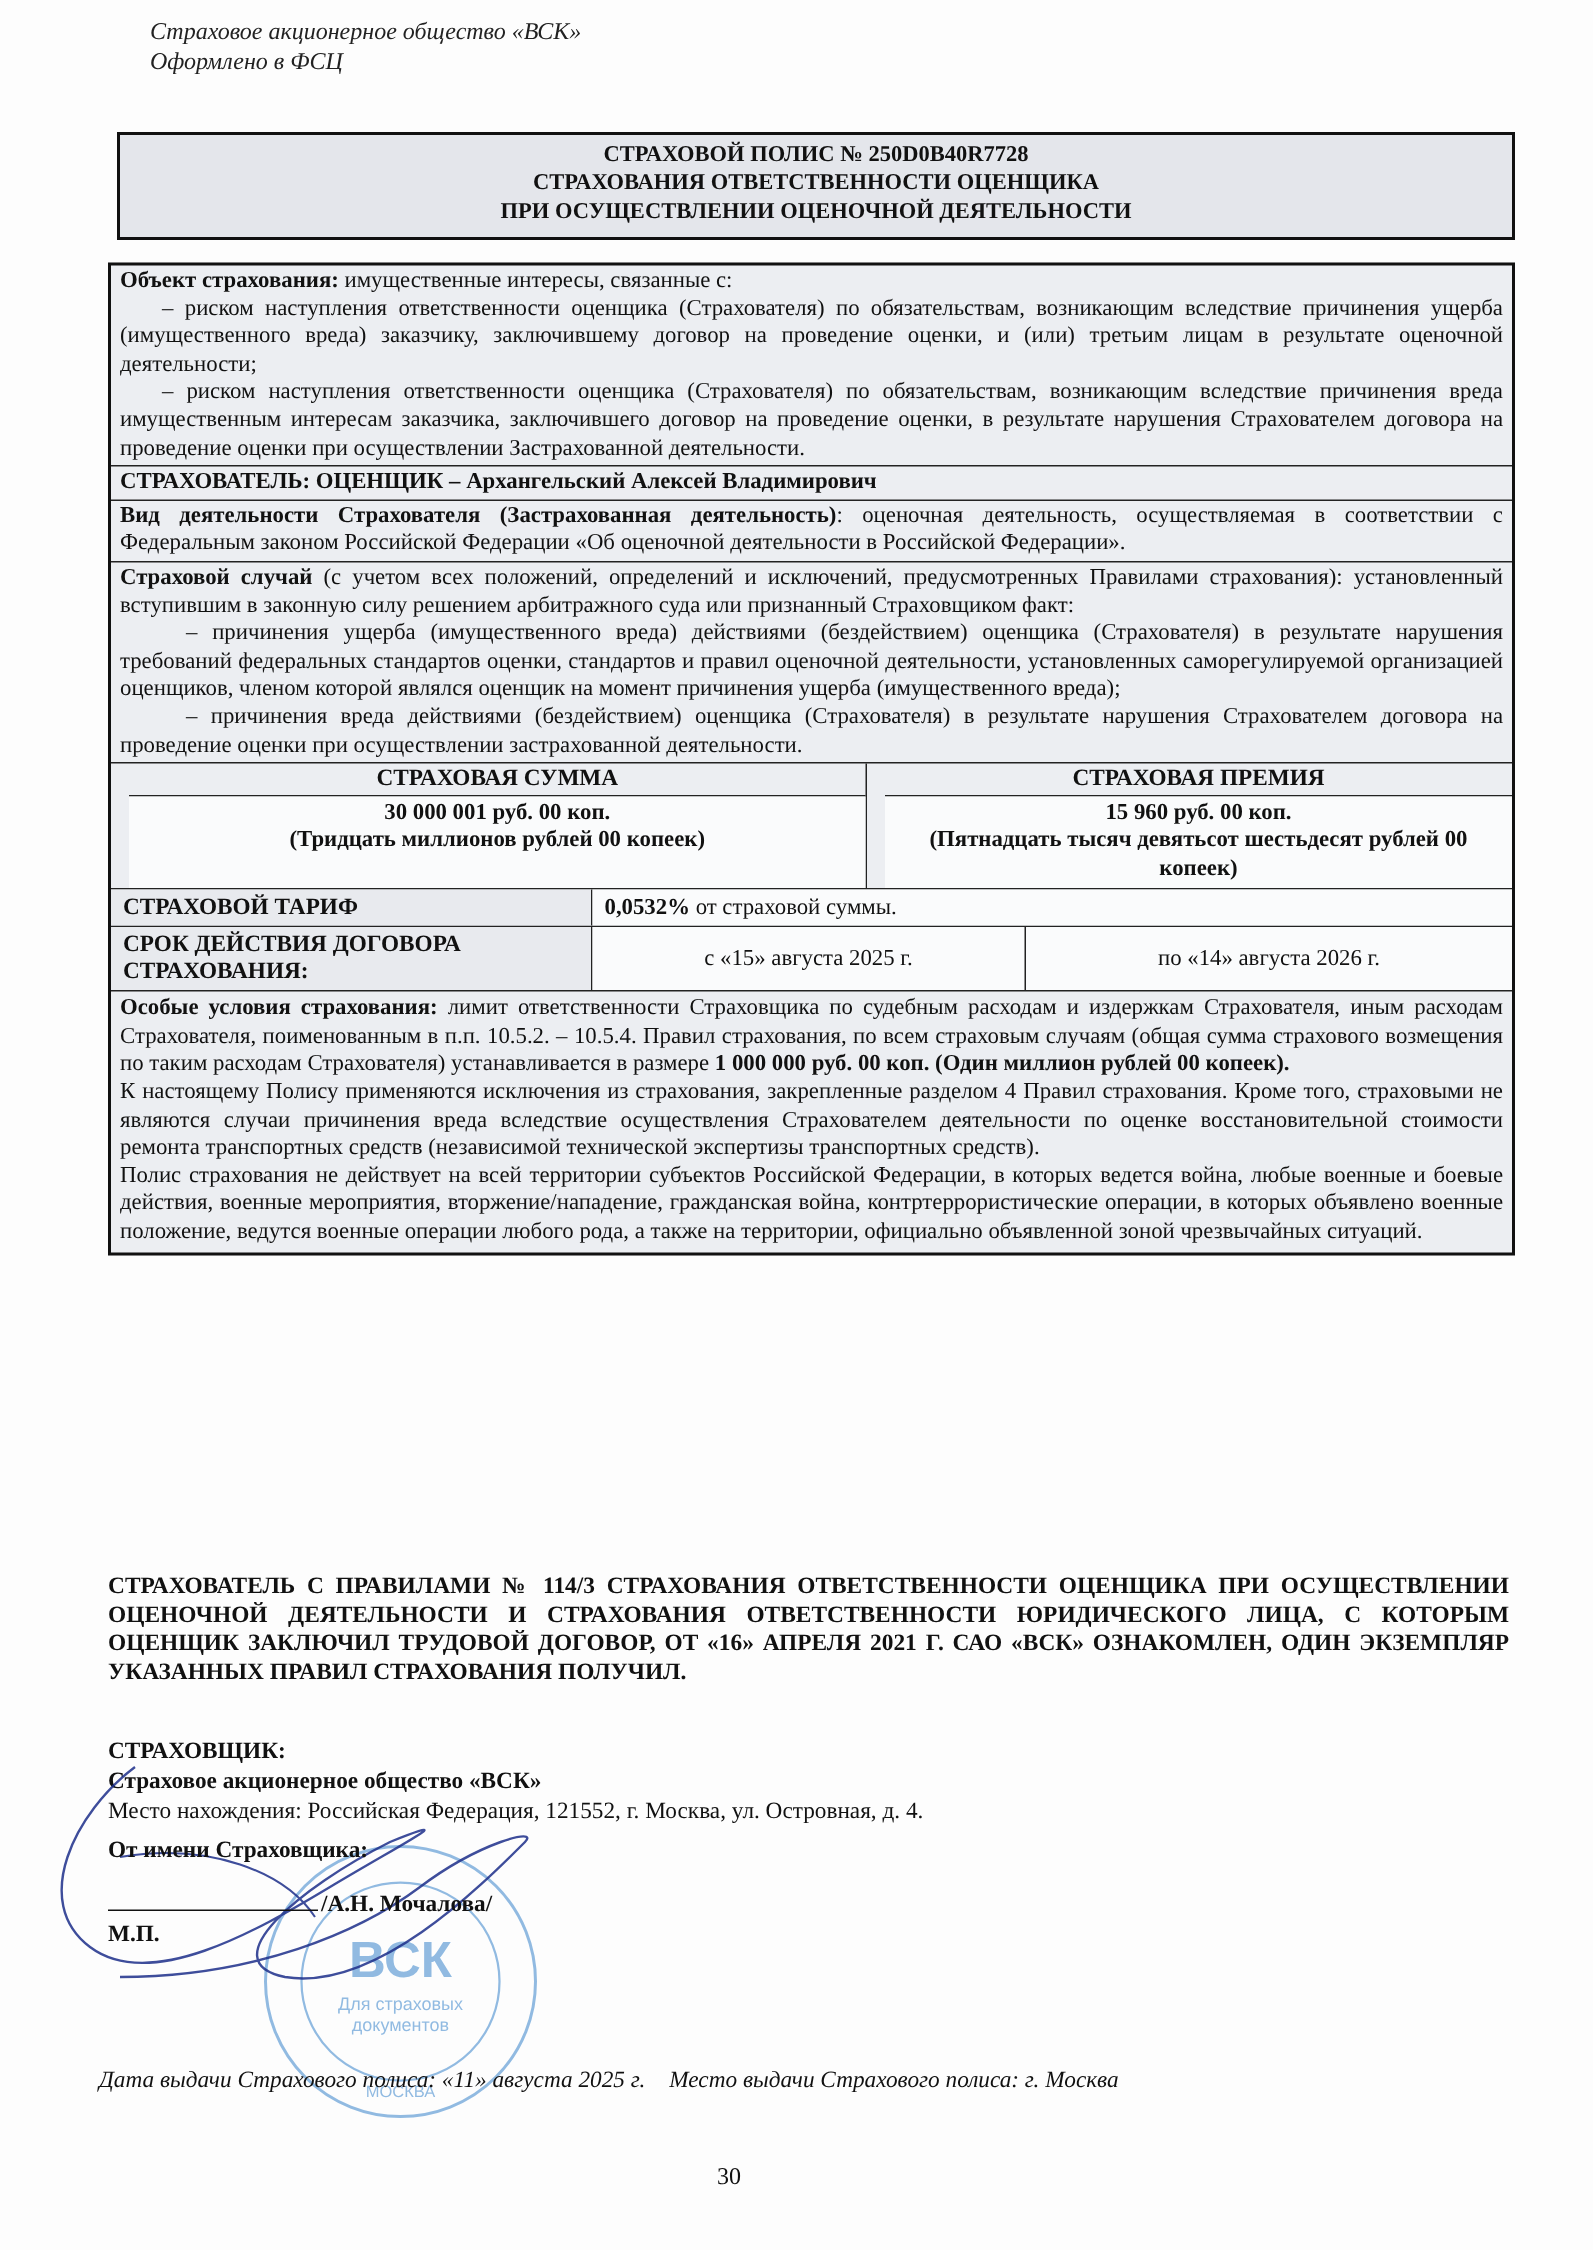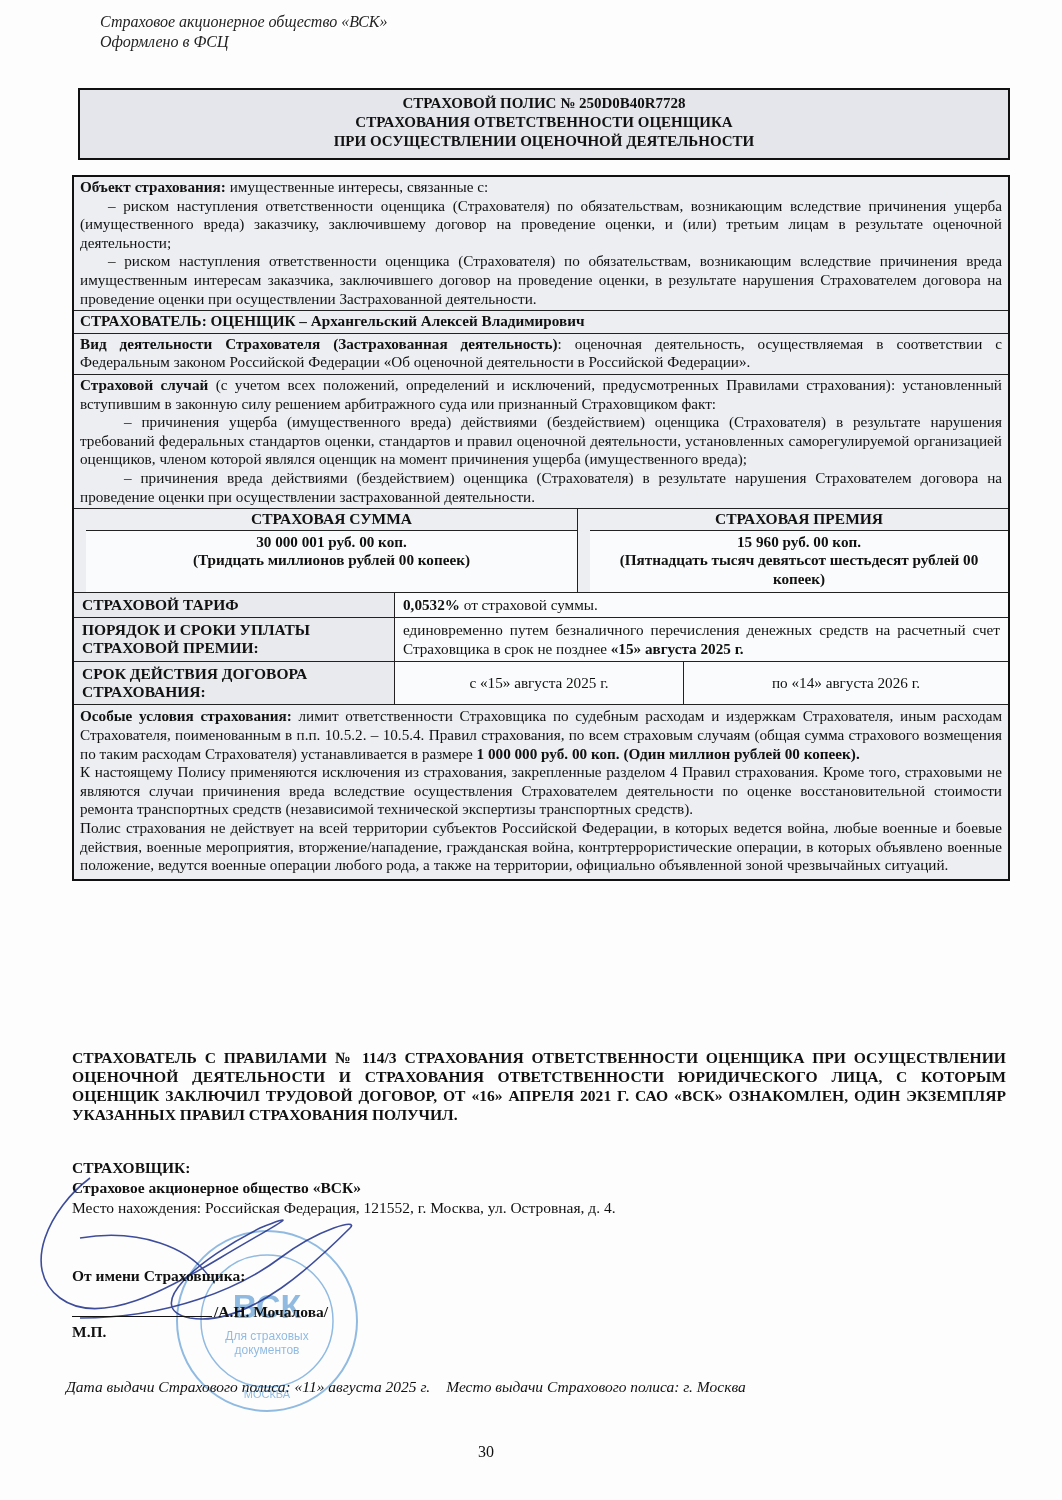--- a/index.html
+++ b/index.html
@@ -33,21 +33,21 @@
   .grid3 .cell { flex: 1; padding: 3px 8px; background: #fafbfc; text-align: justify; }
   .grid3 .split { flex: 1; display: flex; background: #fafbfc; }
   .grid3 .split div { flex: 1; display: flex; align-items: center; justify-content: center; font-weight: normal; }
   .grid3 .split div:first-child { border-right: 1px solid #222; flex: 0 0 288px; }
   .special { padding: 2px 6px 4px; text-align: justify; }
   .ack {
     position: absolute; left: 72px; top: 1048px; width: 934px; font-weight: bold;
     font-size: 15.6px; line-height: 19px; text-align: justify; text-align-last: left;
   }
   .insurer { position: absolute; left: 72px; top: 1158px; font-size: 15.5px; line-height: 20px; }
-  .sign { position: absolute; left: 72px; top: 1266px; font-size: 15.5px; line-height: 20px; font-weight: bold; }
+  .sign { position: absolute; left: 72px; top: 1224px; font-size: 15.5px; line-height: 20px; font-weight: bold; }
   .sign .line { display: inline-block; width: 140px; border-bottom: 1.5px solid #111; margin-right: 2px; vertical-align: baseline; }
   .issue { position: absolute; left: 66px; top: 1378px; font-style: italic; font-size: 15.5px; }
   .issue span + span { margin-left: 16px; }
   .page-num { position: absolute; left: 0; width: 972px; top: 1443px; text-align: center; font-size: 16px; }
   .stamp { position: absolute; left: 172px; top: 1226px; width: 190px; height: 190px; opacity: 0.6; }
   .signature { position: absolute; left: 20px; top: 1168px; width: 360px; height: 180px; opacity: 0.85; }
 </style>
 </head>
 <body>
 
@@ -98,24 +98,20 @@
         <div>(Пятнадцать тысяч девятьсот шестьдесят рублей 00 копеек)</div>
       </div>
     </div>
   </div>
 
   <div class="grid3">
     <div class="lbl">СТРАХОВОЙ ТАРИФ</div>
     <div class="cell"><span class="b">0,0532%</span><span> от страховой суммы.</span></div>
   </div>
 
-  <div class="grid3">
-    <div class="lbl">ПОРЯДОК И СРОКИ УПЛАТЫ СТРАХОВОЙ ПРЕМИИ:</div>
-    <div class="cell"><span>единовременно путем безналичного перечисления денежных средств на расчетный счет Страховщика в срок не позднее </span><span class="b">«15» августа 2025 г.</span></div>
-  </div>
 
   <div class="grid3">
     <div class="lbl">СРОК ДЕЙСТВИЯ ДОГОВОРА СТРАХОВАНИЯ:</div>
     <div class="split">
       <div>с «15» августа 2025 г.</div>
       <div>по «14» августа 2026 г.</div>
     </div>
   </div>
 
   <div class="special">

